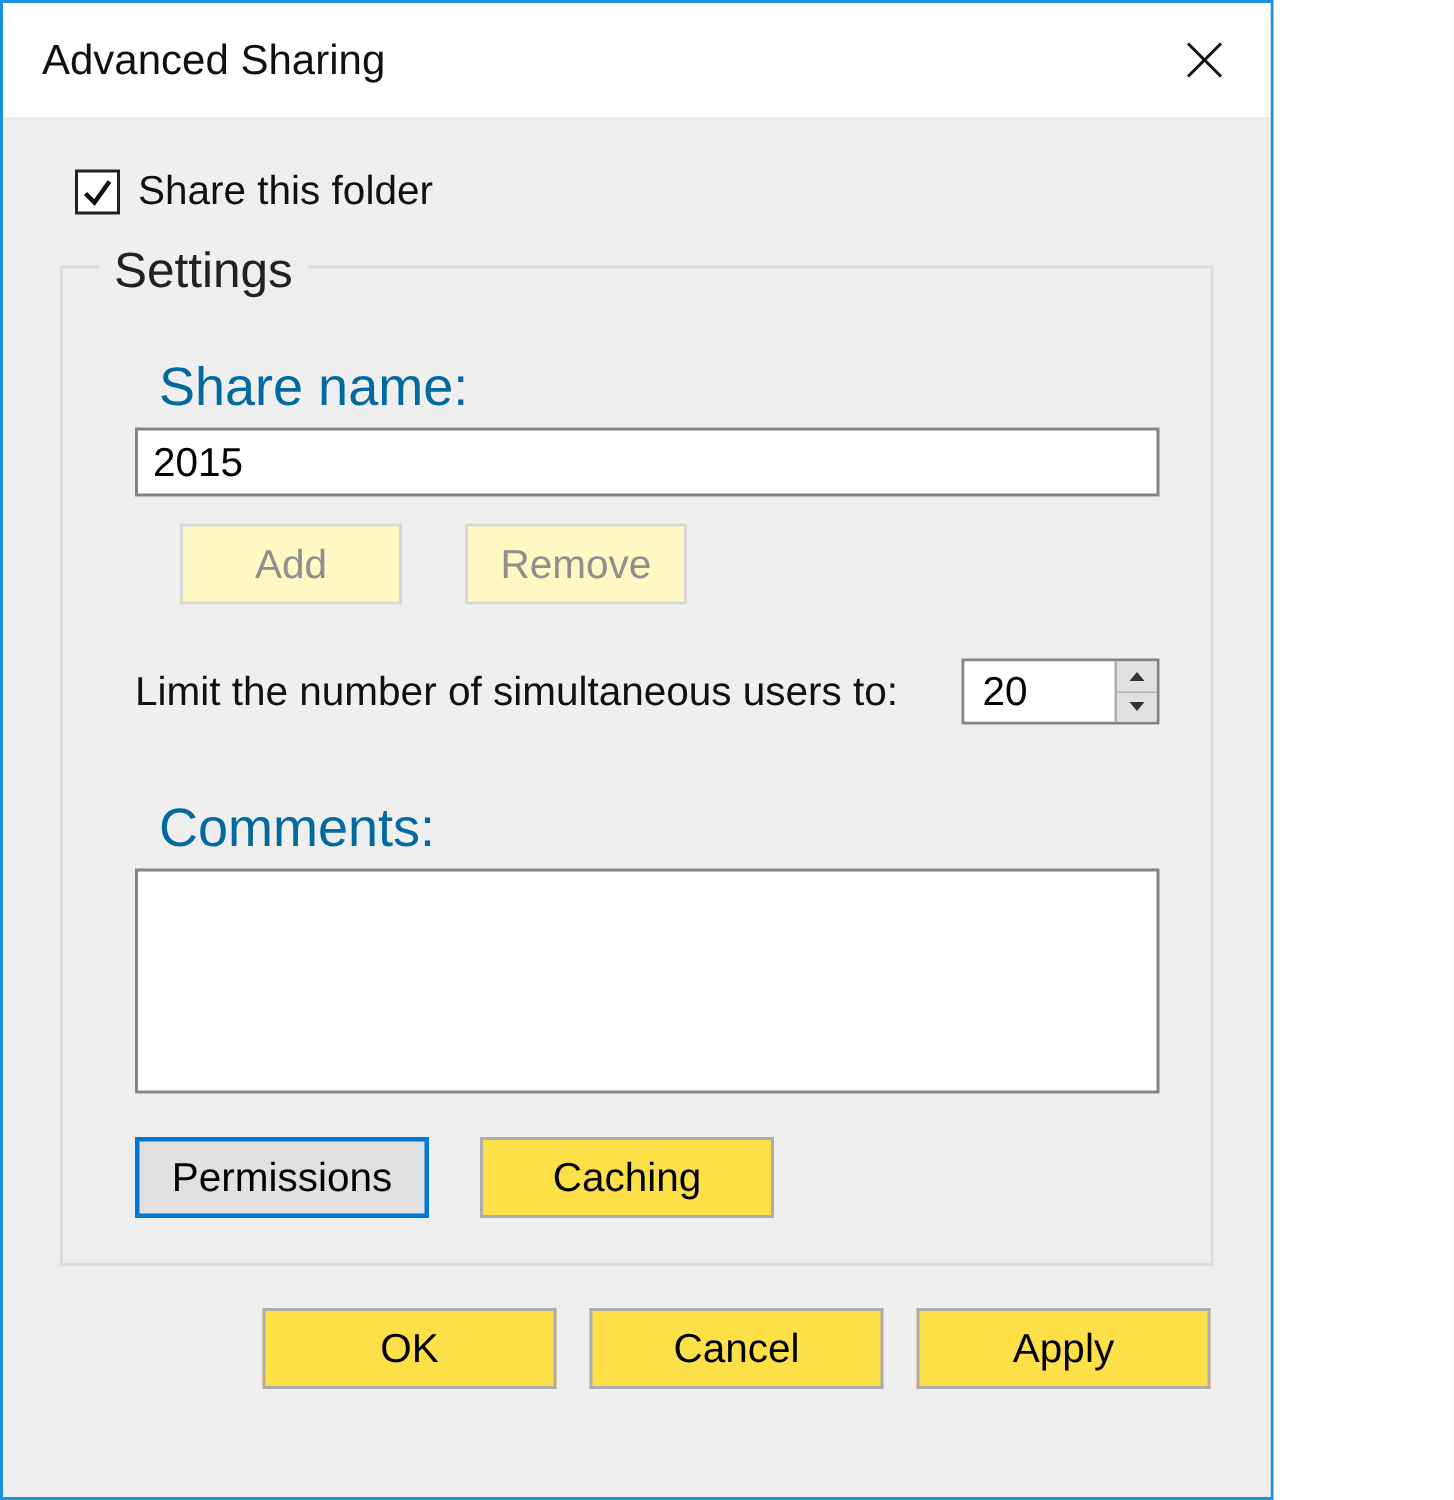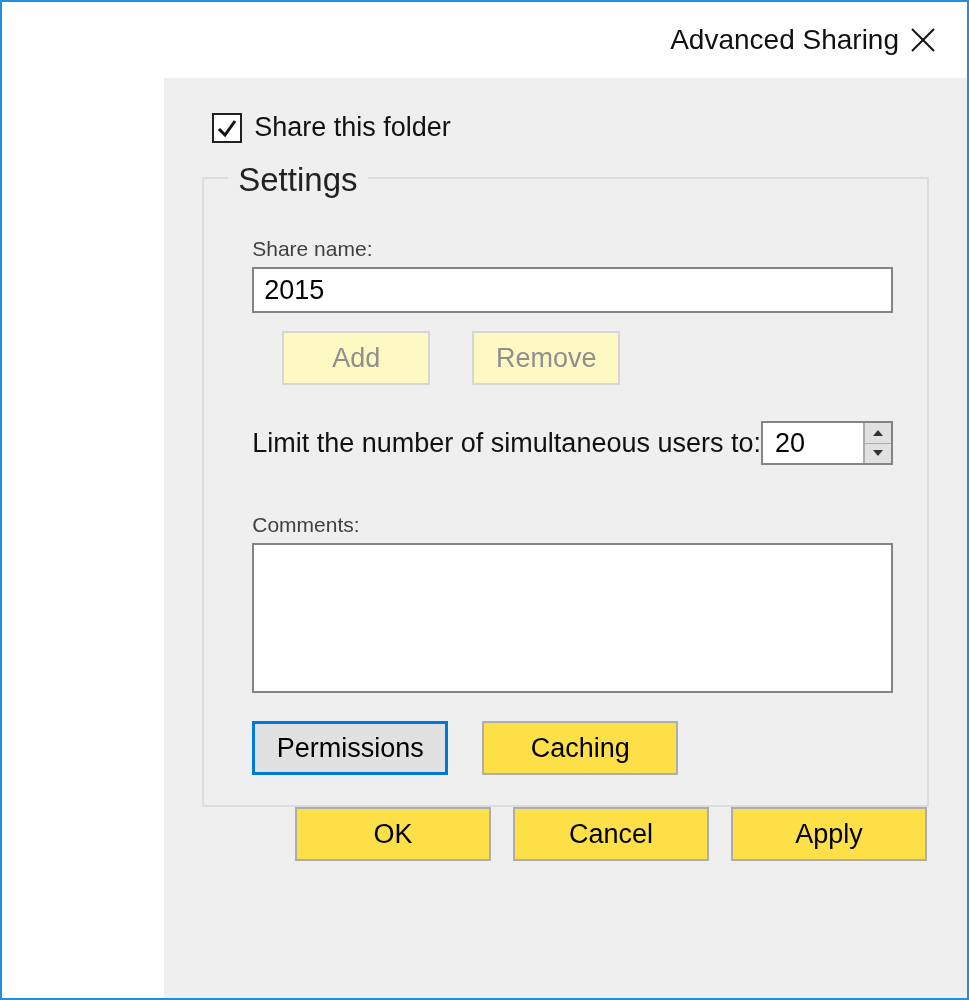--- a/index.html
+++ b/index.html
@@ -6,27 +6,26 @@
   body {
     margin: 0;
     padding: 0;
     font-family: "Segoe UI", Tahoma, sans-serif;
     background: #fff;
     width: 969px;
     height: 1000px;
     overflow: hidden;
   }
   .window {
-    width: 969px;
+    width: 849px;
     height: 1000px;
     border: 2px solid #1e90dd;
     background: #fff;
     display: flex;
     flex-direction: column;
-    align-items: flex-end;
   }
   .titlebar {
     display: flex;
     align-items: center;
     justify-content: space-between;
     padding: 14px 20px 14px 26px;
     background: #fff;
   }
   .titlebar-title {
     font-size: 28px;
@@ -79,23 +78,24 @@
   .groupbox-title {
     position: absolute;
     top: -18px;
     left: 24px;
     background: #efefef;
     padding: 0 10px;
     font-size: 33px;
     color: #222;
   }
   .field-label {
-    font-size: 21px;
-    color: #404040;
+    font-size: 36px;
+    color: #0369a1;
     margin-bottom: 6px;
+    margin-left: 16px;
   }
   .text-input {
     width: 100%;
     height: 46px;
     border: 2px solid #848484;
     background: #fff;
     font-size: 27px;
     padding: 4px 10px;
     font-family: inherit;
     outline: none;
@@ -182,20 +182,21 @@
   }
   .perm-row {
     display: flex;
     gap: 34px;
   }
   .perm-row .btn { min-width: 196px; }
   .button-bar {
     display: flex;
     justify-content: flex-end;
     gap: 22px;
+    margin-top: 28px;
     padding-right: 2px;
   }
   .button-bar .btn { min-width: 196px; }
 </style>
 </head>
 <body>
 
 <div class="window">
 
   <div class="titlebar">

